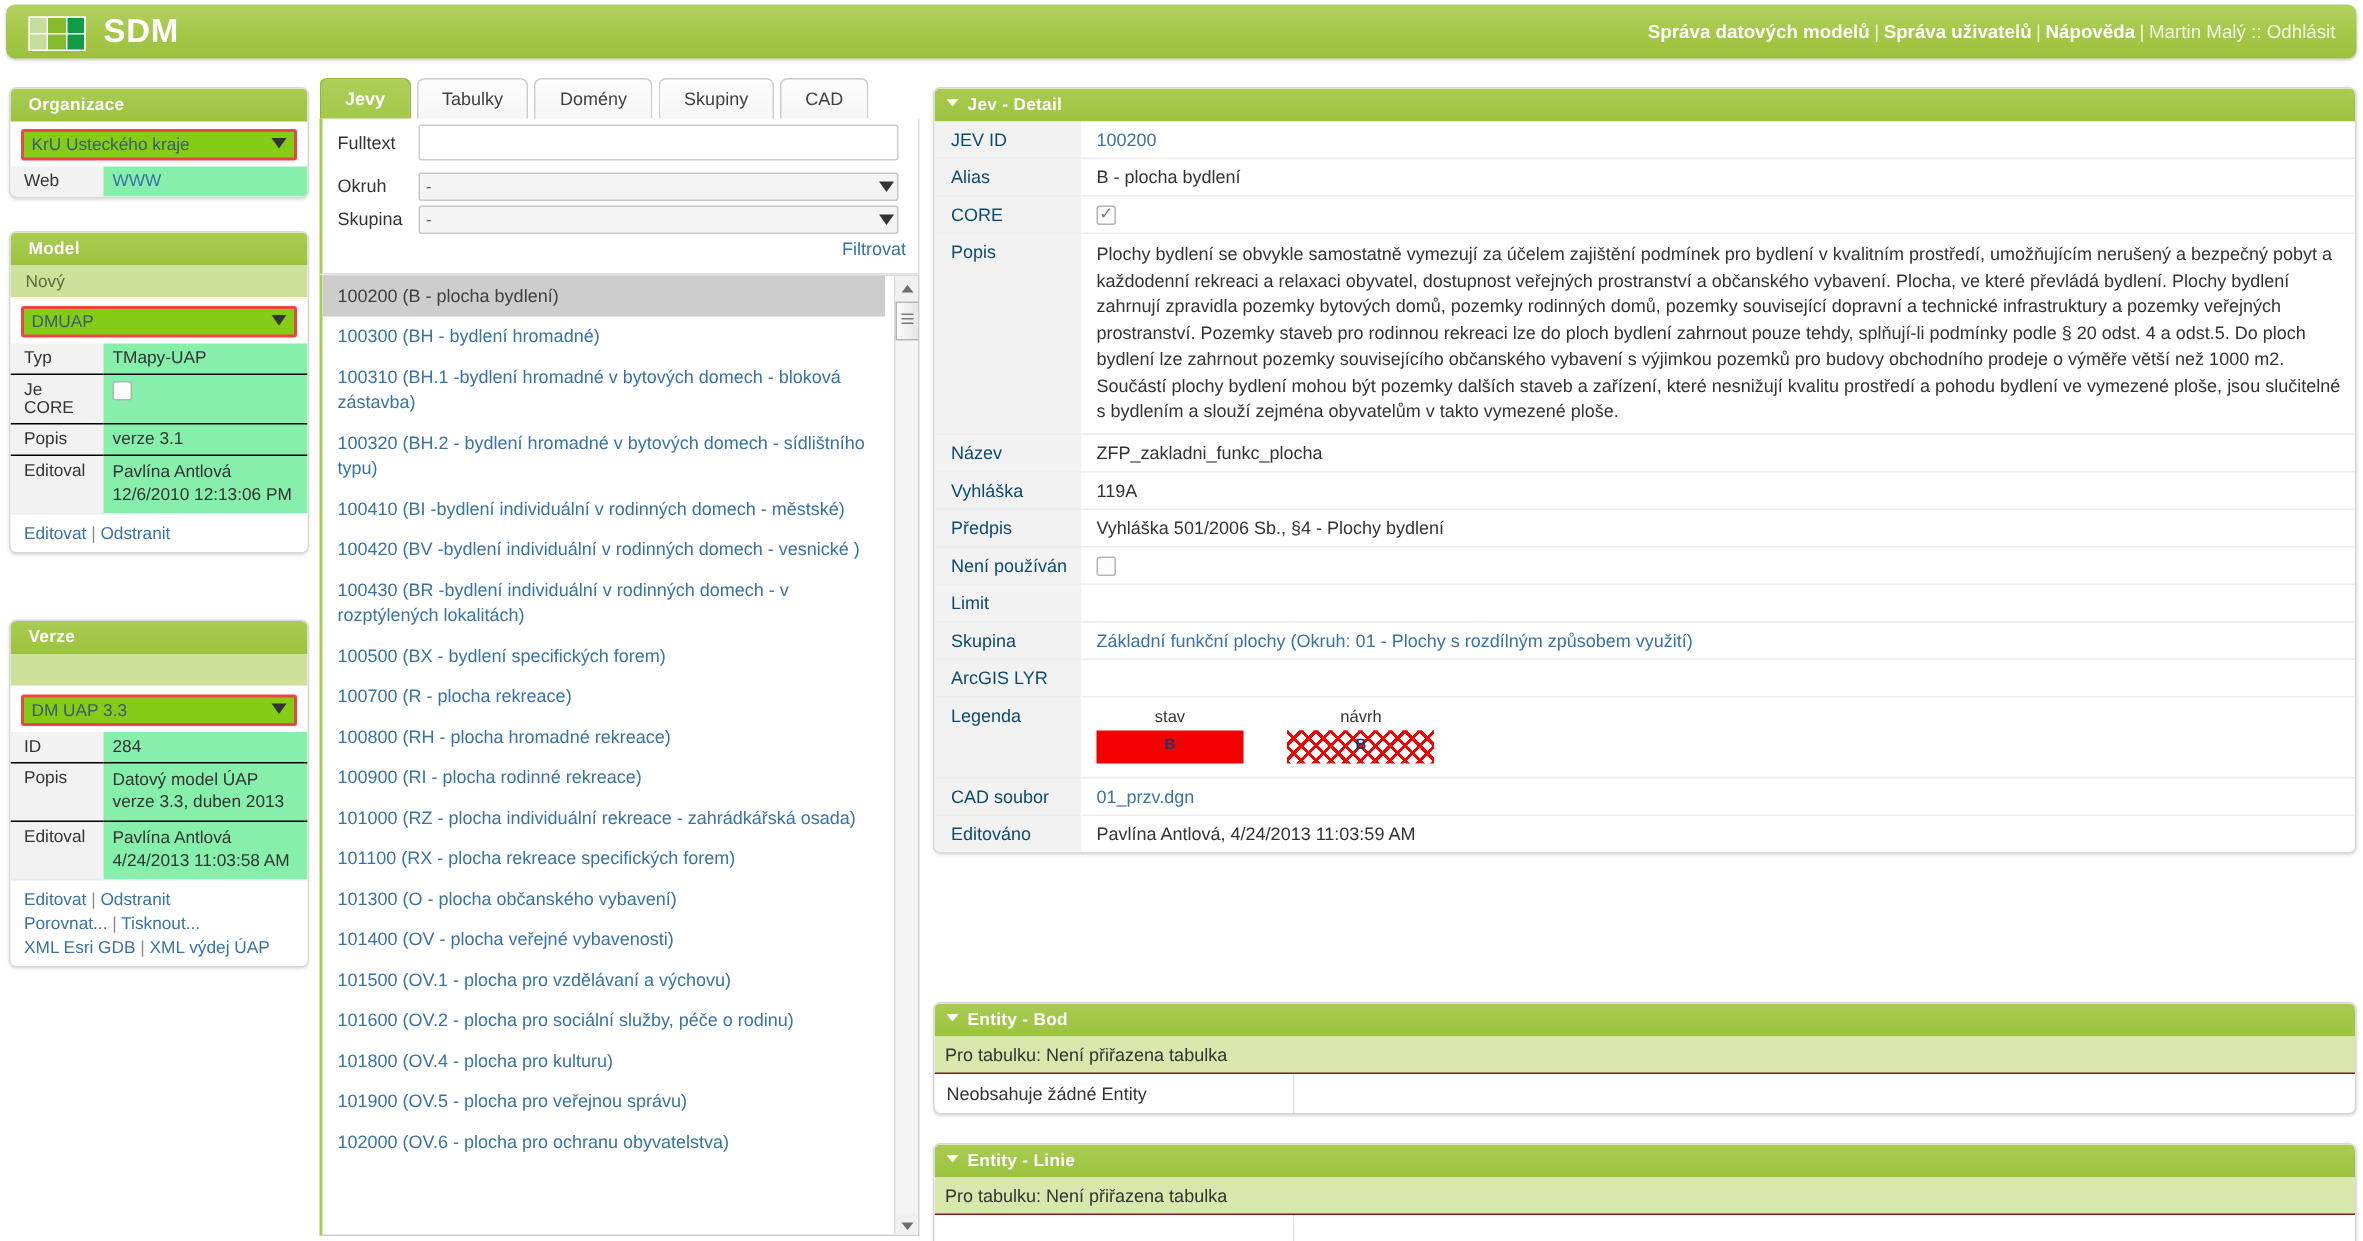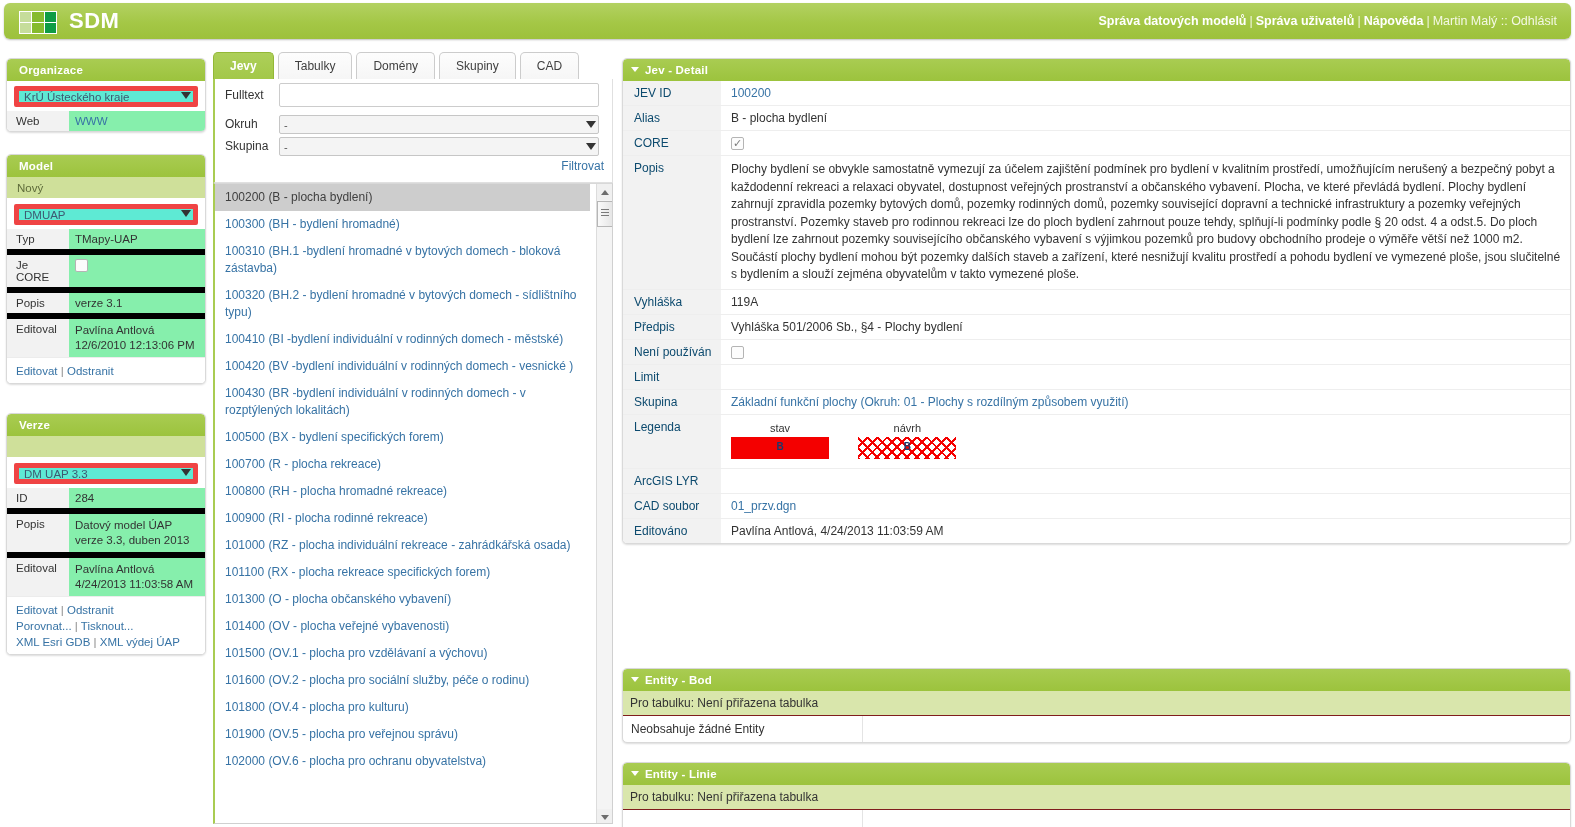--- a/index.html
+++ b/index.html
@@ -67,38 +67,38 @@
   }
   .subhead-green {
     background:#cfe09a; height:22px; line-height:22px; padding-left:10px;
     color:#5e6b3a; font-size:11.5px;
     border-bottom:1px solid #ffffff;
   }
   .subhead-green a { color:#5e6b3a; text-decoration:none; }
 
   
   .kv { width:100%; border-collapse:collapse; }
-  .kv td { padding:4px 6px; font-size:11.5px; vertical-align:top; border-top:6px solid #000000;}
+  .kv td { padding:4px 6px; font-size:11.5px; vertical-align:top; border-top:1px solid #000000;}
   .kv tr:first-child td { border-top:none; }
   .kv td.k { width:62px; background:#f2f2f2; color:#333; padding-left:9px;}
   .kv td.v { background:#86efac; color:#333; }
   .kv td.v a, .link { color:#3773a5; text-decoration:none; }
   .linkrow {
     padding:5px 9px 4px 9px; font-size:11.5px; line-height:16px;
     border-top:1px solid #ececec; background:#fff;
   }
   .linkrow a { color:#3773a5; text-decoration:none; }
   .linkrow .bar { color:#888; }
 
   select.styled {
     width: calc(100% - 14px); margin:5px 7px 4px 7px; height:21px;
     font-family:"Liberation Sans", sans-serif; font-size:11.5px;
     color:#3d5a72;
-    background:#5eead4;
-    border:5px solid #ef4444; border-radius:2px;
+    background:#84cc16;
+    border:2px solid #ef4444; border-radius:2px;
     -webkit-appearance:none; appearance:none;
     padding-left:5px;
   }
   .selwrap { position:relative; }
   .selarrow {
     position:absolute; right:14px; top:11px;
     width:0;height:0;border-left:5px solid transparent;border-right:5px solid transparent;
     border-top:7px solid #333; pointer-events:none;
   }
   .cbx {
@@ -419,38 +419,46 @@
       </tr>
       <tr>
         <td class="dk">CORE</td>
         <td class="dv"><span class="cbx checked"></span></td>
       </tr>
       <tr>
         <td class="dk">Popis</td>
         <td class="dv desc">Plochy bydlení se obvykle samostatně vymezují za účelem zajištění podmínek pro bydlení v kvalitním prostředí, umožňujícím nerušený a bezpečný pobyt a každodenní rekreaci a relaxaci obyvatel, dostupnost veřejných prostranství a občanského vybavení. Plocha, ve které převládá bydlení. Plochy bydlení zahrnují zpravidla pozemky bytových domů, pozemky rodinných domů, pozemky související dopravní a technické infrastruktury a pozemky veřejných prostranství. Pozemky staveb pro rodinnou rekreaci lze do ploch bydlení zahrnout pouze tehdy, splňují-li podmínky podle § 20 odst. 4 a odst.5. Do ploch bydlení lze zahrnout pozemky souvisejícího občanského vybavení s výjimkou pozemků pro budovy obchodního prodeje o výměře větší než 1000 m2. Součástí plochy bydlení mohou být pozemky dalších staveb a zařízení, které nesnižují kvalitu prostředí a pohodu bydlení ve vymezené ploše, jsou slučitelné s bydlením a slouží zejména obyvatelům v takto vymezené ploše.</td>
       </tr>
       <tr>
+        <td class="dk">Název</td>
+        <td class="dv">ZFP_zakladni_funkc_plocha</td>
+      </tr>
+      <tr>
         <td class="dk">Vyhláška</td>
         <td class="dv">119A</td>
       </tr>
       <tr>
         <td class="dk">Předpis</td>
         <td class="dv">Vyhláška 501/2006 Sb., §4 - Plochy bydlení</td>
       </tr>
       <tr>
         <td class="dk">Není používán</td>
         <td class="dv"><span class="cbx"></span></td>
       </tr>
       <tr>
         <td class="dk">Limit</td>
         <td class="dv">&nbsp;</td>
       </tr>
       <tr>
         <td class="dk">Skupina</td>
         <td class="dv"><a href="#">Základní funkční plochy (Okruh: 01 - Plochy s rozdílným způsobem využití)</a></td>
+      </tr>
+      <tr>
+        <td class="dk">ArcGIS LYR</td>
+        <td class="dv">&nbsp;</td>
       </tr>
       <tr>
         <td class="dk">Legenda</td>
         <td class="dv">
           <div class="legend-wrap">
             <div class="leg-col">
               <div class="leg-title">stav</div>
               <div class="leg-sw solid">
                 <span class="leg-lbl">B</span>
               </div>
@@ -458,24 +466,20 @@
             <div class="leg-col">
               <div class="leg-title">návrh</div>
               <div class="leg-sw hatch">
                 <span class="leg-lbl">B</span>
               </div>
             </div>
           </div>
         </td>
       </tr>
       <tr>
-        <td class="dk">ArcGIS LYR</td>
-        <td class="dv">&nbsp;</td>
-      </tr>
-      <tr>
         <td class="dk">CAD soubor</td>
         <td class="dv"><a href="#">01_przv.dgn</a></td>
       </tr>
       <tr>
         <td class="dk">Editováno</td>
         <td class="dv">Pavlína Antlová, 4/24/2013 11:03:59 AM</td>
       </tr>
     </tbody>
       </table>
   </div>

